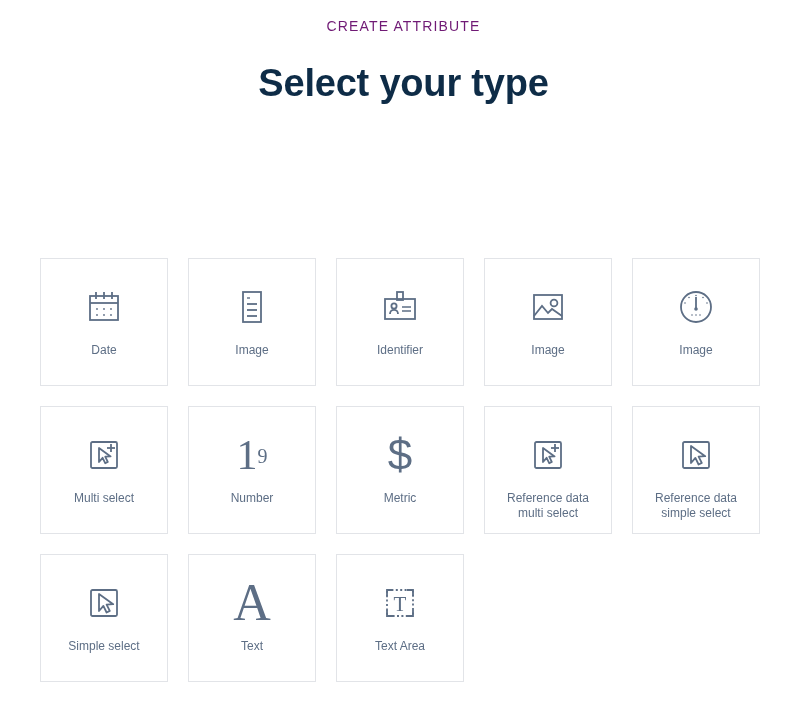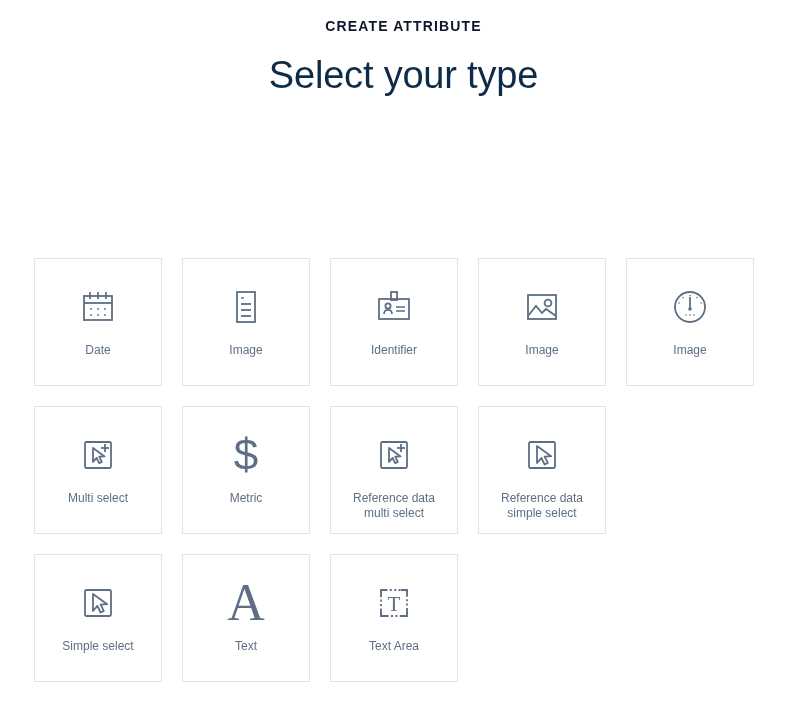--- a/index.html
+++ b/index.html
@@ -22,39 +22,39 @@
   
   .header {
     width: 100%;
     text-align: center;
     padding-top: 16px;
   }
 
   .eyebrow {
     font-size: 14px;
     letter-spacing: 1.15px;
-    color: #0f172a;
-    font-weight: 700;
+    color: #701a75;
+    font-weight: 400;
     line-height: 20px;
     text-transform: uppercase;
   }
 
   .page-title {
-    margin-top: 16px;
+    margin-top: 24px;
     font-size: 38px;
     line-height: 46px;
-    font-weight: 400;
+    font-weight: 700;
     color: #0e2c47;
     letter-spacing: -0.2px;
   }
 
   
   .grid-wrap {
     position: absolute;
-    left: 34px;
+    left: 40px;
     top: 258px;
     width: 728px;
   }
 
   .grid-row {
     display: flex;
     gap: 20px;
     margin-bottom: 20px;
   }
 
@@ -215,20 +215,26 @@
           <svg width="40" height="40" viewBox="0 0 40 40" fill="none" stroke="currentColor" stroke-width="1.8">
             <rect x="7" y="7" width="26" height="26" rx="1.5"></rect>
             <path d="M15 13l0 14 3.6-4.2 2.6 5.4 2.6-1.3-2.6-5.2 5.4-0.3z" stroke-linejoin="round"></path>
             <line x1="27" y1="9" x2="27" y2="17"></line>
             <line x1="23" y1="13" x2="31" y2="13"></line>
           </svg>
         </div>
         <div class="card-label">Multi select</div>
       </div>
 
+      <div class="type-card">
+        <div class="card-icon">
+          <span class="glyph-number"><span class="big">1</span><span class="sup">9</span></span>
+        </div>
+        <div class="card-label">Number</div>
+      </div>
 
       <div class="type-card">
         <div class="card-icon">
           <span class="glyph-dollar">$</span>
         </div>
         <div class="card-label">Metric</div>
       </div>
 
       <div class="type-card">
         <div class="card-icon">

